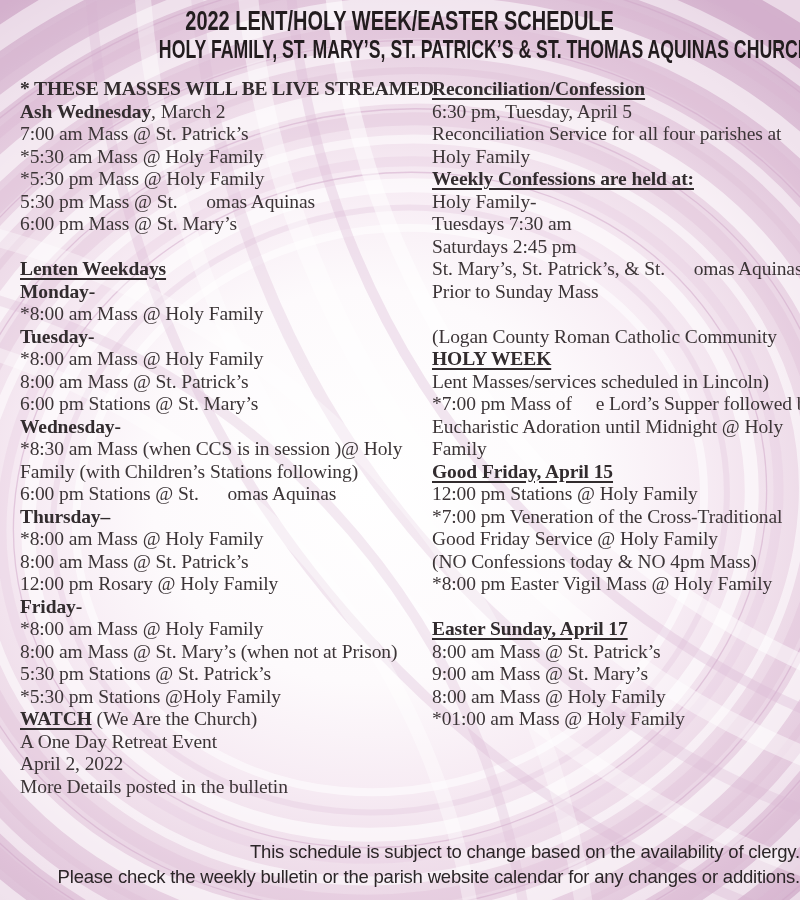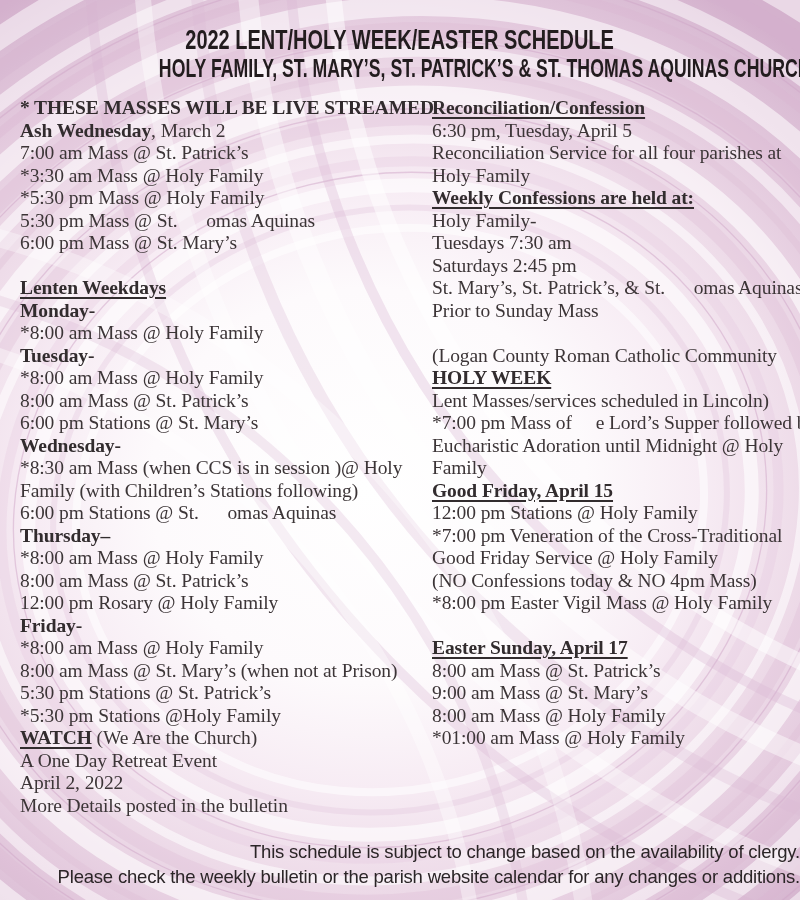--- a/index.html
+++ b/index.html
@@ -5,21 +5,21 @@
   html, body { margin: 0; padding: 0; }
   body {
     width: 800px; height: 900px; overflow: hidden; position: relative;
     font-family: "Liberation Serif", serif;
     background:
       radial-gradient(ellipse 640px 580px at 46% 54%,
         #ffffff 0%, #fdfafc 34%, #f7ecf4 52%, #eedce9 68%,
         #e3c9dd 83%, #dabcd4 94%, #d4b1cd 100%);
   }
   .swirl { position: absolute; inset: 0; pointer-events: none; }
-  .content { position: absolute; inset: 0; margin-top: 19px; }
+  .content { position: absolute; inset: 0; }
 
   
   header { padding-top: 7px; }
   .title { text-align: center; font-family: "Liberation Sans", sans-serif;
            font-weight: 700; color: #221c1e; line-height: 28px; }
   .t1 { font-size: 27px; }
   .t2 { font-size: 26px; }
   .t1 > span, .t2 > span { display: inline-block; white-space: nowrap;
            transform-origin: 50% 50%; }
   .t1 > span { transform: scaleX(.74); }
@@ -96,21 +96,21 @@
     <div class="title t2">
       <span>HOLY FAMILY, ST. MARY’S, ST. PATRICK’S &amp; ST. THOMAS AQUINAS CHURCHES</span>
     </div>
   </header>
 
   <main class="cols">
     <section class="col left">
         <div class="line"><span class="b">* THESE MASSES WILL BE LIVE STREAMED</span></div>
         <div class="line"><span class="b">Ash Wednesday</span><span>, March 2</span></div>
         <div class="line"><span>7:00 am Mass @ St. Patrick’s</span></div>
-        <div class="line"><span>*3:30 am Mass @ Holy Family</span></div>
+        <div class="line"><span>*5:30 am Mass @ Holy Family</span></div>
         <div class="line"><span>*5:30 pm Mass @ Holy Family</span></div>
         <div class="line"><span>5:30 pm Mass @ St.      omas Aquinas</span></div>
         <div class="line"><span>6:00 pm Mass @ St. Mary’s</span></div>
         <div class="line">&nbsp;</div>
         <div class="line"><span class="b u">Lenten Weekdays</span></div>
         <div class="line"><span class="b">Monday-</span></div>
         <div class="line"><span>*8:00 am Mass @ Holy Family</span></div>
         <div class="line"><span class="b">Tuesday-</span></div>
         <div class="line"><span>*8:00 am Mass @ Holy Family</span></div>
         <div class="line"><span>8:00 am Mass @ St. Patrick’s</span></div>

